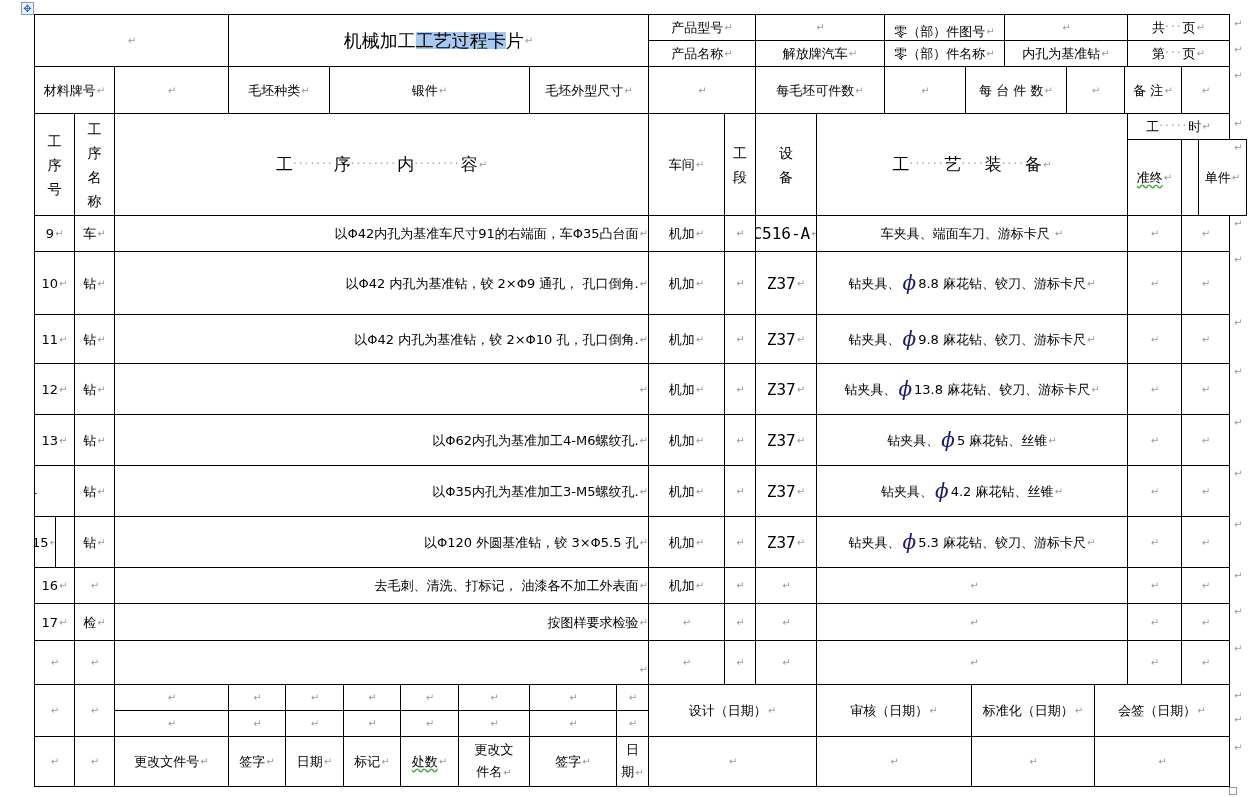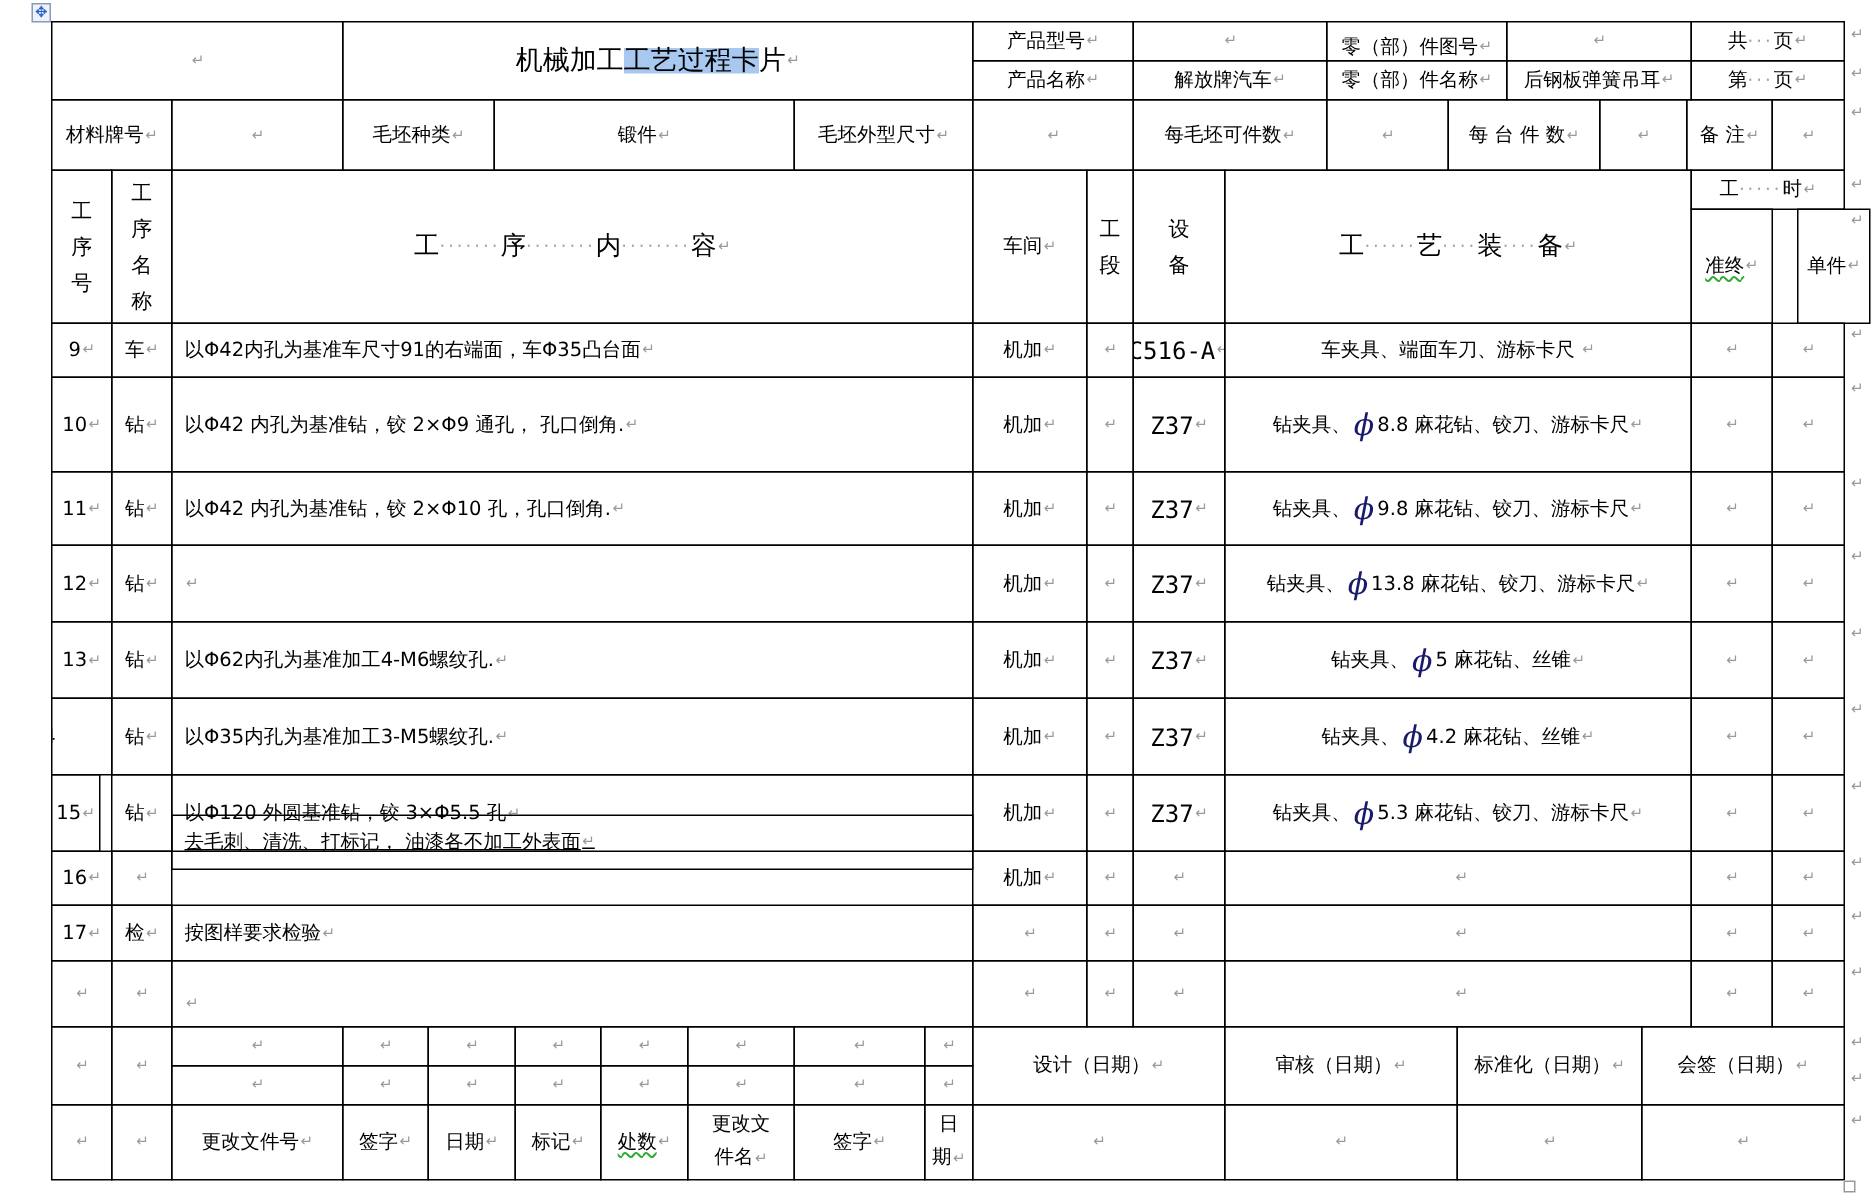--- a/index.html
+++ b/index.html
@@ -7,21 +7,21 @@
          font-family: "DejaVu Sans", "Liberation Sans", sans-serif; color: #000; }
   .move-handle { position: absolute; left: 21px; top: 2px; width: 11px; height: 11px;
          border: 1px solid #8a9bb5; background: #eef3fb; font-size: 10px; line-height: 11px;
          text-align: center; color: #2a62c9; }
   .corner-handle { position: absolute; left: 1229px; top: 787px; width: 6px; height: 6px;
          border: 1px solid #999; background: #fff; }
   .cell { position: absolute; box-sizing: border-box; border: 1px solid #000;
           margin-left: -1px; margin-top: -1px;
           display: flex; align-items: center; justify-content: center;
           font-size: 13px; line-height: 17px; text-align: center; overflow: hidden; white-space: nowrap; }
-  .cell.left { justify-content: flex-start; padding-left: 8px; }
+  .cell.left { justify-content: flex-end; padding-left: 8px; }
   .cell.vert { white-space: normal; }
   .vstack { display: flex; flex-direction: column; align-items: center; line-height: 24px; font-size: 14px; }
   .pm { color: #9a9a9a; font-size: 10px; margin-left: 1px; }
   .title { font-size: 18px; }
   .hl { background: #a8c8ef; }
   .mono { font-family: "DejaVu Sans Mono", "Liberation Mono", monospace; font-size: 16px; }
   .phi { font-family: "DejaVu Serif", "Liberation Serif", serif; font-style: italic; font-size: 20px;
          color: #1a1a6b; margin: 0 2px; }
   .dots { color: #a0a0a0; letter-spacing: 2px; font-size: 12px; }
   .wavy-green { text-decoration: underline wavy #3a3; text-underline-offset: 2px; }
@@ -71,21 +71,21 @@
   </div>
 <div class="cell" style="left:756px;top:41px;width:130px;height:27px;">
     <span>解放牌汽车</span>
     <span class="pm">↵</span>
   </div>
 <div class="cell" style="left:885px;top:41px;width:121px;height:27px;">
     <span>零（部）件名称</span>
     <span class="pm">↵</span>
   </div>
 <div class="cell" style="left:1005px;top:41px;width:124px;height:27px;">
-    <span>后钢板弹簧吊耳</span>
+    <span>内孔为基准钻</span>
     <span class="pm">↵</span>
   </div>
 <div class="cell" style="left:1128px;top:41px;width:103px;height:27px;">
     <span>第</span>
     <span class="dots">···</span>
     <span>页</span>
     <span class="pm">↵</span>
   </div>
 
 <div class="cell" style="left:35px;top:67px;width:81px;height:48px;">
@@ -430,21 +430,21 @@
     </div>
     <div class="cell " style="left: 1128px; top: 466px; width: 55px; height: 52px;">
       <span></span>
       <span class="pm">↵</span>
     </div>
     <div class="cell " style="left: 1182px; top: 466px; width: 49px; height: 52px;">
       <span></span>
       <span class="pm">↵</span>
     </div>
     <span class="side-pm" style="top: 468px;">↵</span>
-    <div class="cell " style="left: 35px; top: 517px; width: 33px; height: 52px;">
+    <div class="cell " style="left: 35px; top: 517px; width: 22px; height: 52px;">
       <span>15</span>
       <span class="pm">↵</span>
     </div>
     <div class="cell " style="left: 75px; top: 517px; width: 41px; height: 52px;">
       <span>钻</span>
       <span class="pm">↵</span>
     </div>
     <div class="cell left" style="left: 115px; top: 517px; width: 535px; height: 52px;">
       <span>以Φ120 外圆基准钻，铰 3×Φ5.5 孔</span>
       <span class="pm">↵</span>
@@ -477,21 +477,21 @@
     </div>
     <span class="side-pm" style="top: 519px;">↵</span>
     <div class="cell " style="left: 35px; top: 568px; width: 41px; height: 37px;">
       <span>16</span>
       <span class="pm">↵</span>
     </div>
     <div class="cell " style="left: 75px; top: 568px; width: 41px; height: 37px;">
       <span></span>
       <span class="pm">↵</span>
     </div>
-    <div class="cell left" style="left: 115px; top: 544px; width: 535px; height: 37px; text-decoration: underline;">
+    <div class="cell left" style="left: 115px; top: 568px; width: 535px; height: 37px;">
       <span>去毛刺、清洗、打标记， 油漆各不加工外表面</span>
       <span class="pm">↵</span>
     </div>
     <div class="cell " style="left: 649px; top: 568px; width: 77px; height: 37px;">
       <span>机加</span>
       <span class="pm">↵</span>
     </div>
     <div class="cell " style="left: 725px; top: 568px; width: 32px; height: 37px;">
       <span></span>
       <span class="pm">↵</span>

